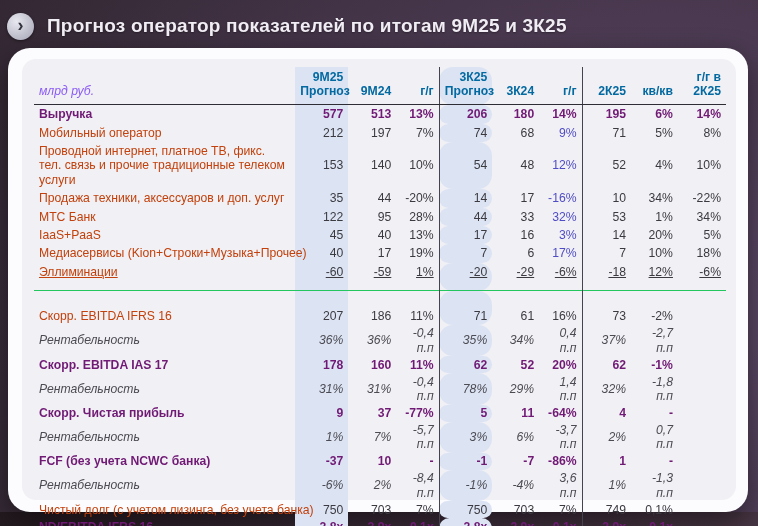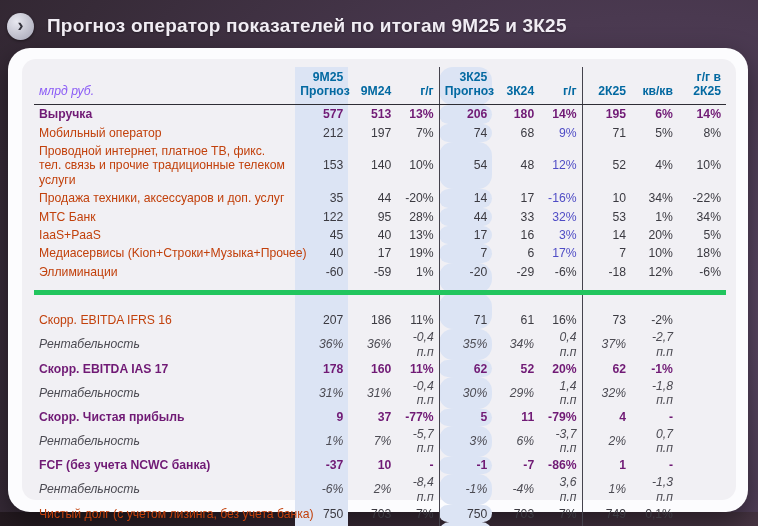--- a/index.html
+++ b/index.html
@@ -58,22 +58,22 @@
   thead th.unit{text-align:left;font-style:italic;font-weight:400;color:#8b5cf6;}
   td{text-align:right;padding:2px 5px;line-height:1.18;}
   td.label{text-align:left;color:#c2410c;white-space:nowrap;
            position:relative;z-index:2;}
   td.label.wrap{white-space:normal;margin-left:45px;}
   tr.bold td{font-weight:700;color:#701a75;}
   tr.italic td{font-style:italic;color:#4c4b53;}
   td.accent{color:#4f4cc5;}
   .hl{background:#dce4f4;}
   .vline{border-left:1.2px solid #45434d;border-radius:14px;}
-  #section1 tr:last-child td{padding-bottom:11px;}
-  #section2 tr:first-child td{border-top:5px solid #22c55e;padding-top:18px;}
+  #section1 tr:last-child td{padding-bottom:11px;text-decoration:underline;}
+  #section2 tr:first-child td{border-top:1px solid #22c55e;padding-top:18px;}
   #section2 td{padding-top:1.3px;padding-bottom:1.3px;}
   #section2 tr:last-child td{border-bottom:1.6px solid #2e2d35;padding-bottom:4px;}
 </style>
 </head>
 <body>
 
 <div class="titlebar">
   <div class="chev-circle">
       <span>›</span>
     </div>
@@ -245,35 +245,35 @@
             <td class="num">20%</td>
             <td class="num vline">62</td>
             <td class="num">-1%</td>
             <td class="num"></td>
           </tr>
           <tr class="italic">
             <td class="label">Рентабельность</td>
             <td class="num hl">31%</td>
             <td class="num">31%</td>
             <td class="num">-0,4 п.п</td>
-            <td class="num hl vline">30%</td>
+            <td class="num hl vline">78%</td>
             <td class="num">29%</td>
             <td class="num">1,4 п.п</td>
             <td class="num vline">32%</td>
             <td class="num">-1,8 п.п</td>
             <td class="num"></td>
           </tr>
           <tr class="bold">
             <td class="label">Скорр. Чистая прибыль</td>
             <td class="num hl">9</td>
             <td class="num">37</td>
             <td class="num">-77%</td>
             <td class="num hl vline">5</td>
             <td class="num">11</td>
-            <td class="num">-79%</td>
+            <td class="num">-64%</td>
             <td class="num vline">4</td>
             <td class="num">-</td>
             <td class="num"></td>
           </tr>
           <tr class="italic">
             <td class="label">Рентабельность</td>
             <td class="num hl">1%</td>
             <td class="num">7%</td>
             <td class="num">-5,7 п.п</td>
             <td class="num hl vline">3%</td>

